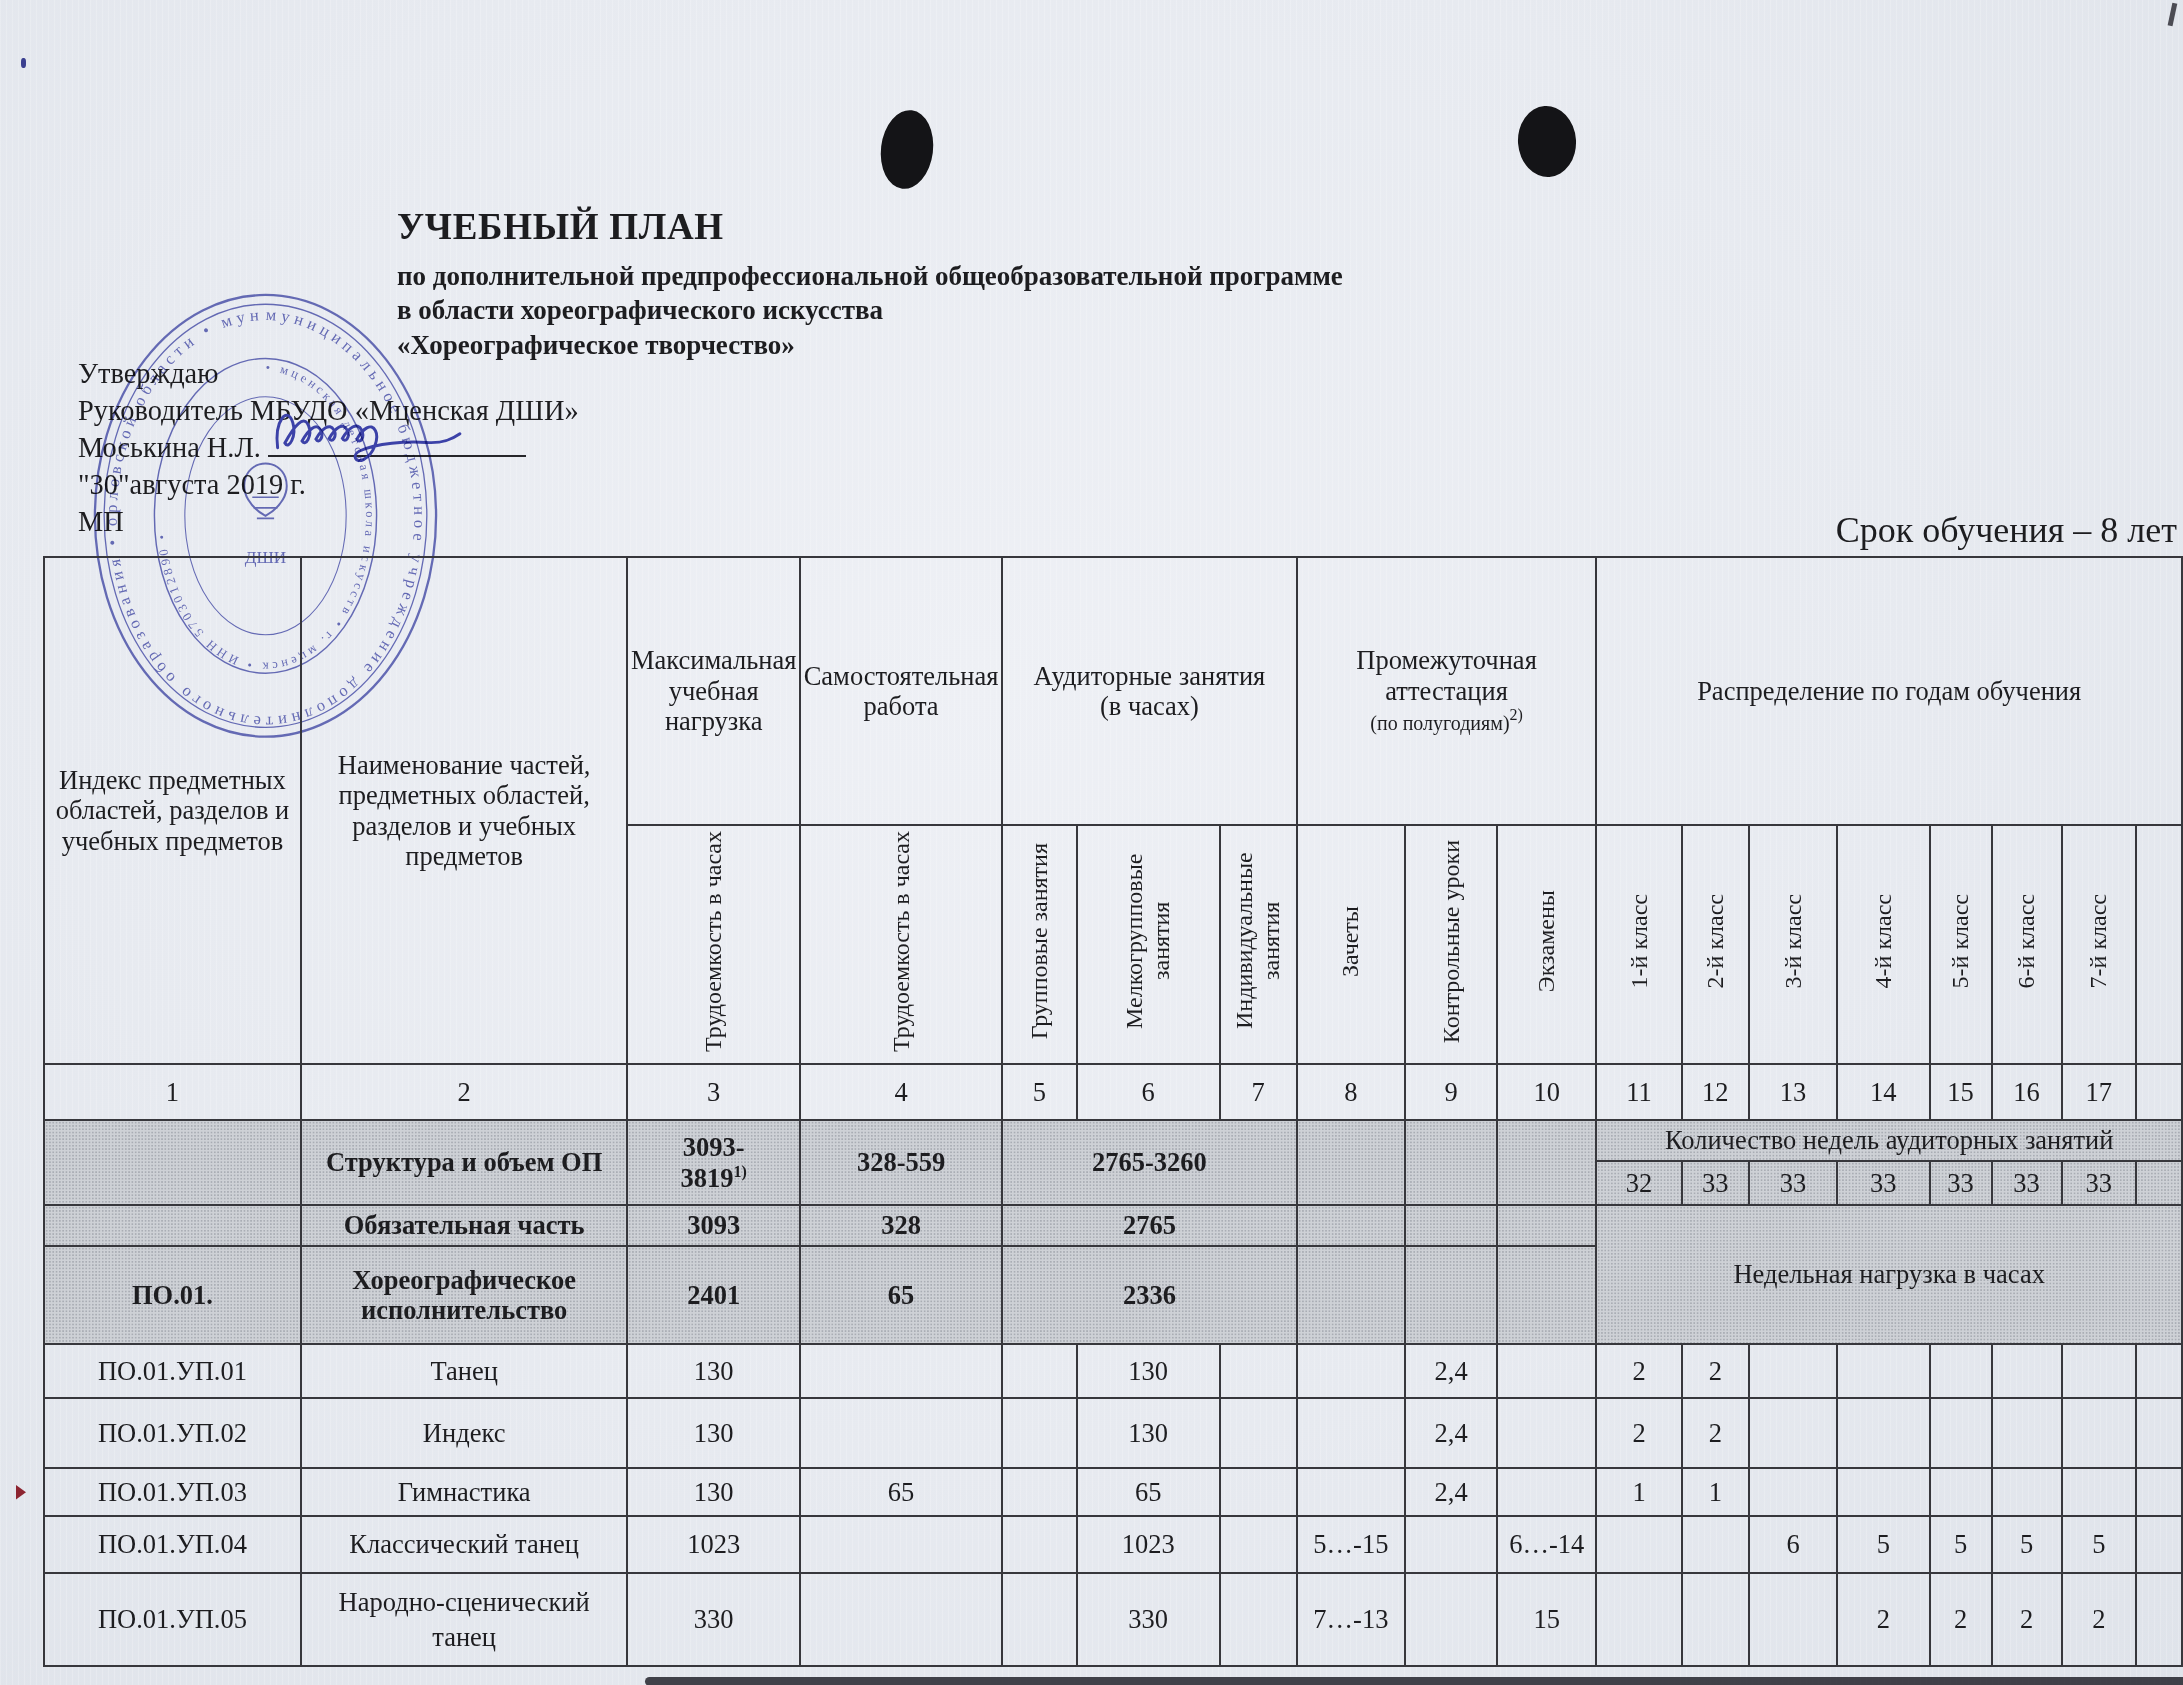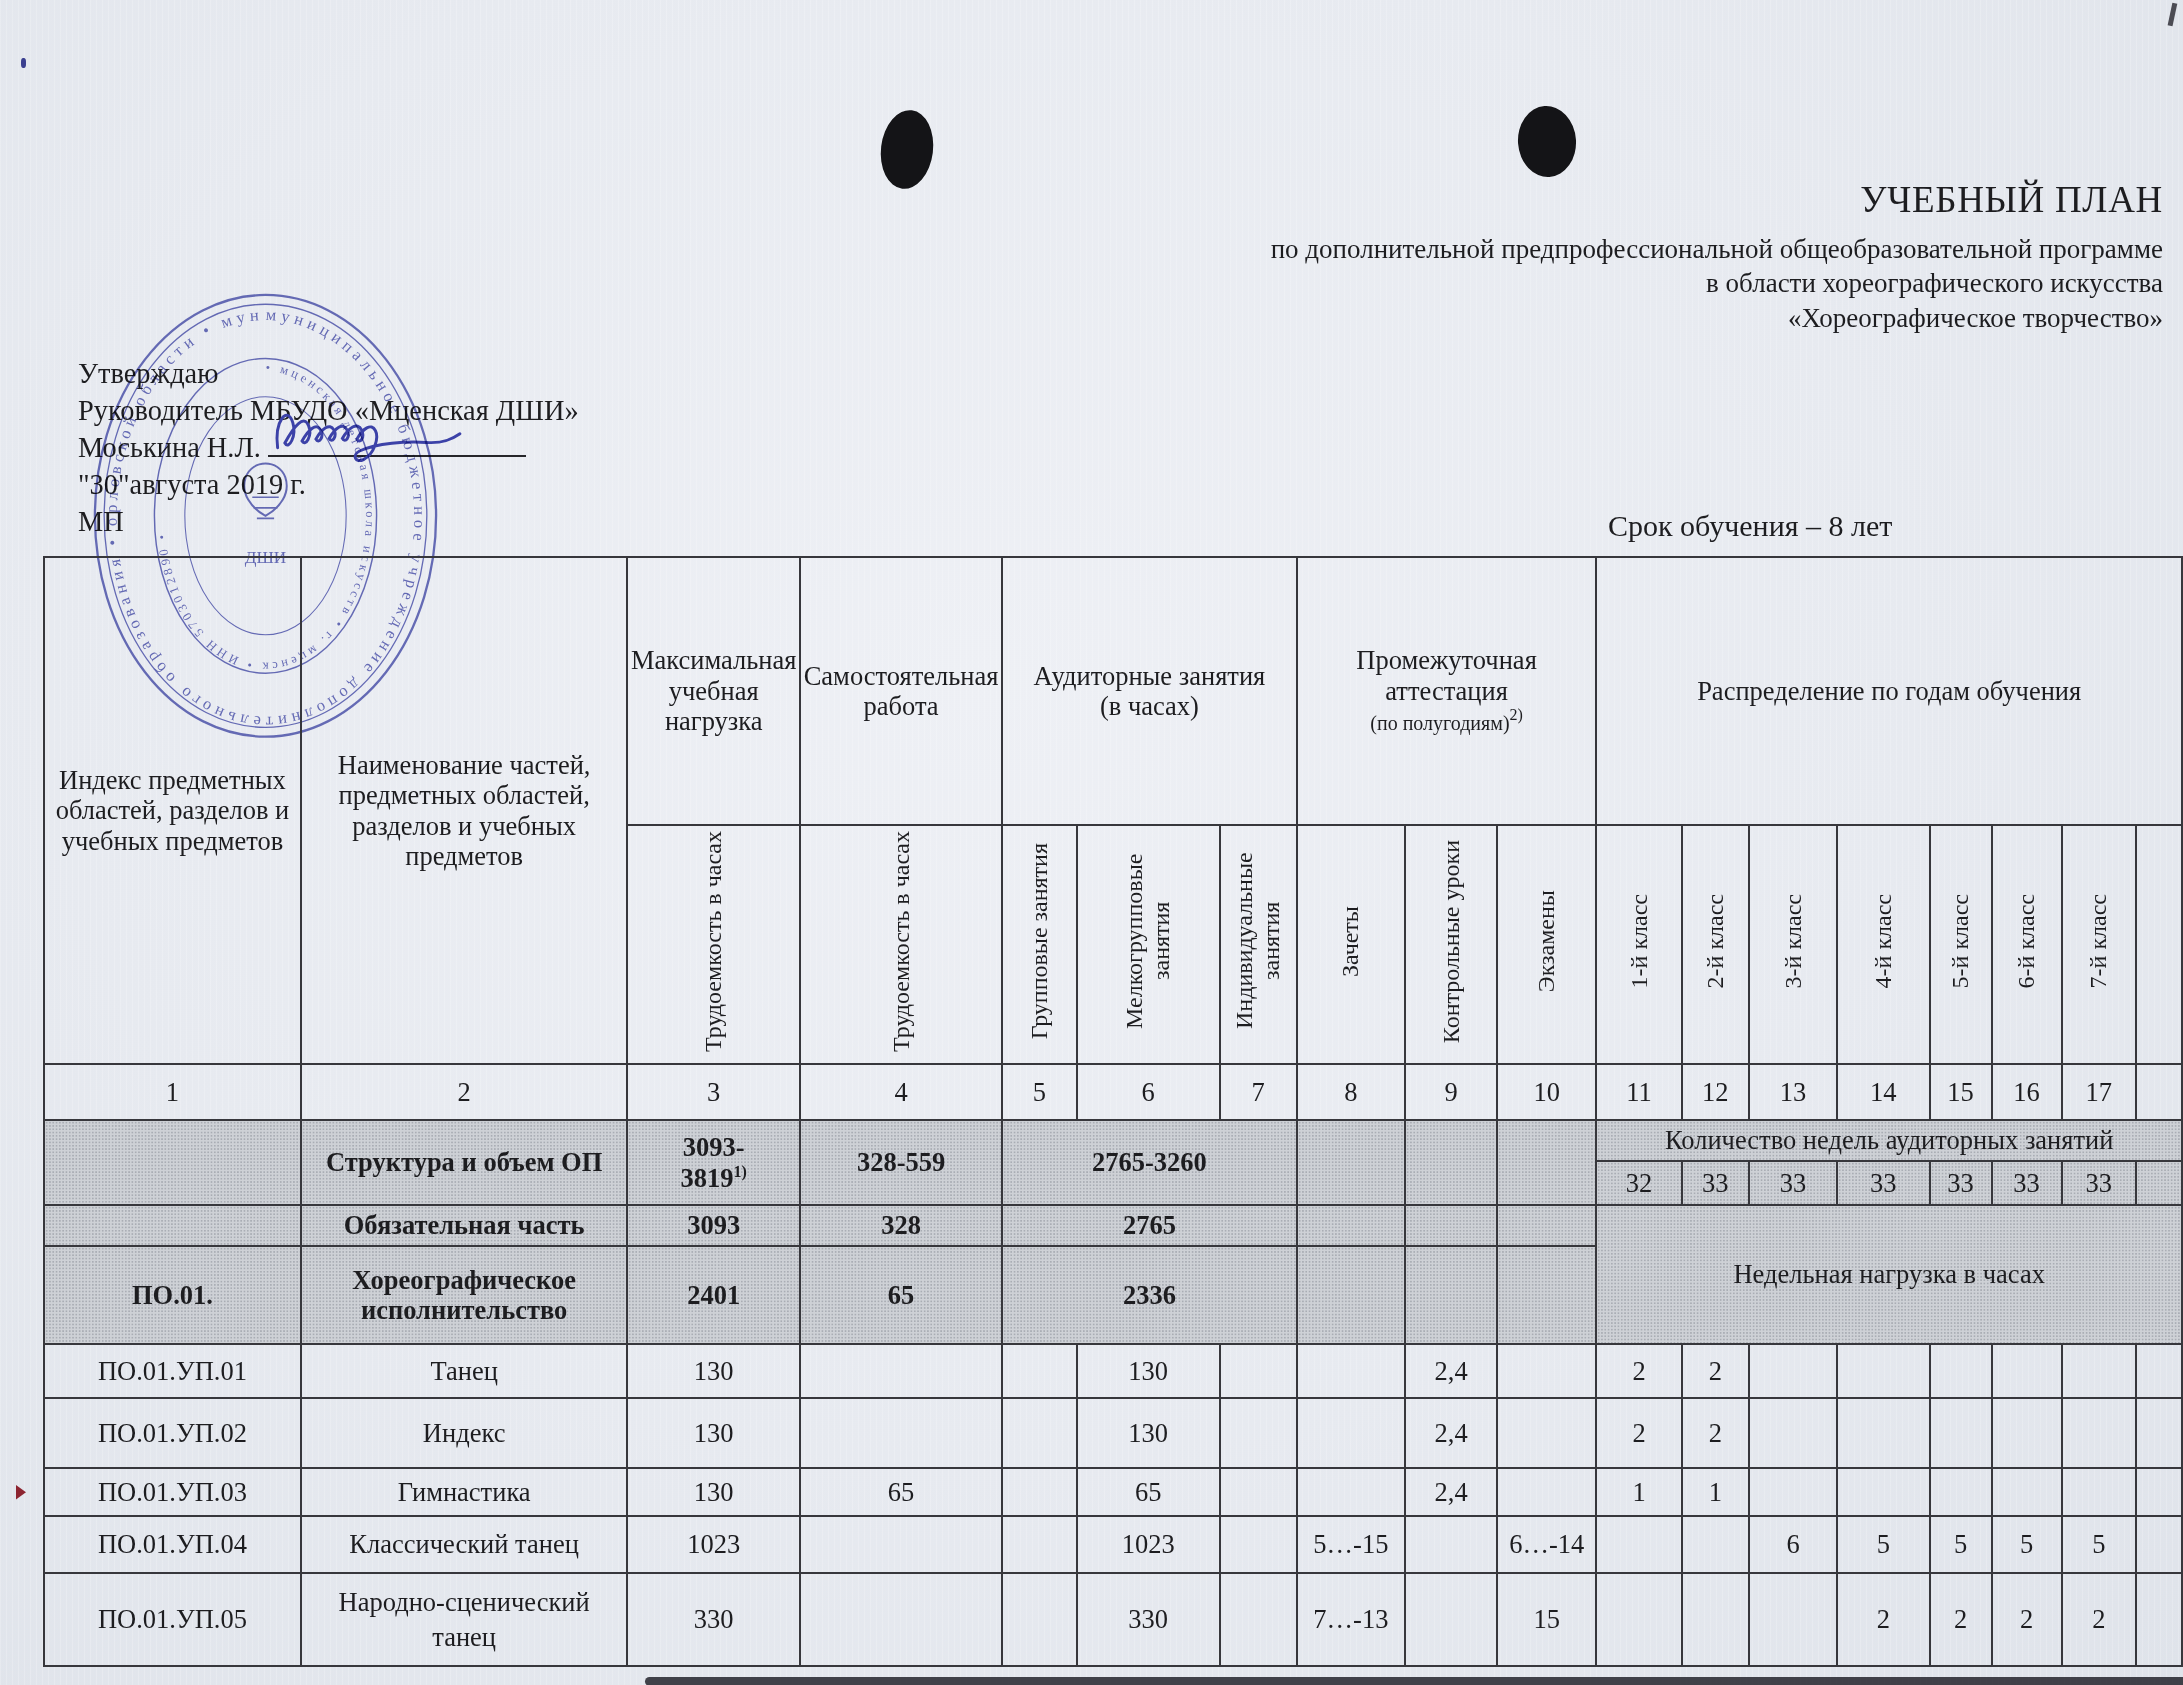--- a/index.html
+++ b/index.html
@@ -5,28 +5,28 @@
   html,body{margin:0;padding:0;background:#9aa0aa;}
   #paper{
     position:relative;width:2183px;height:1686px;overflow:hidden;
     background:
       repeating-linear-gradient(90deg, rgba(255,255,255,.20) 0 1.3px, rgba(0,0,0,0) 1.3px 6px),
       radial-gradient(ellipse at 45% 40%, #eef0f5 0%, #e7eaf0 55%, #dfe3ea 100%);
     font-family:"Liberation Serif", serif;color:#1d1d20;
   }
   .abs{position:absolute;}
   
-  #title-block{left:397px;top:178px;width:1766px;text-align:right;font-weight:normal;}
+  #title-block{left:397px;top:205px;width:1766px;text-align:left;font-weight:bold;}
   #title-block .t1{font-size:37px;letter-spacing:0.7px;margin-bottom:10.6px;}
   #title-block .t2{font-size:27px;line-height:1.28;}
   #approval{left:78px;top:356px;font-size:28.4px;line-height:1.30;}
   #approval .sig-row{white-space:nowrap;}
   .sigline{display:inline-block;width:258px;height:6.6px;border-bottom:2px solid #26262a;position:relative;vertical-align:baseline;}
   .sigline svg{position:absolute;left:2.6px;top:-52px;}
-  #srok{left:1608px;top:509px;width:569px;text-align:left;font-size:30px;}
+  #srok{left:1608px;top:509px;width:569px;text-align:right;font-size:36px;}
   
   #stamp{left:85px;top:279px;width:361px;height:463px;mix-blend-mode:multiply;opacity:.82;filter:blur(0.3px);}
   
   .hole{background:#141417;border-radius:50%;}
   #hole1{left:881px;top:110px;width:52px;height:79px;transform:rotate(7deg);}
   #hole2{left:1518px;top:106px;width:58px;height:71px;transform:rotate(-4deg);}
   #bottom-edge{left:645px;top:1677px;width:1538px;height:8.6px;background:#23232b;opacity:.85;border-radius:5.3px 0 0 5.3px;}
   #corner-mark{left:2170px;top:2.6px;width:4.6px;height:22.5px;background:#4c4c54;transform:rotate(12deg);}
   #speck-red{left:16px;top:1485px;width:10px;height:14.6px;background:#8c2430;clip-path:polygon(0 0,100% 50%,0 100%);}
   #speck-blue{left:21px;top:58px;width:5.3px;height:10px;background:#3a3f8f;border-radius:40%;}

